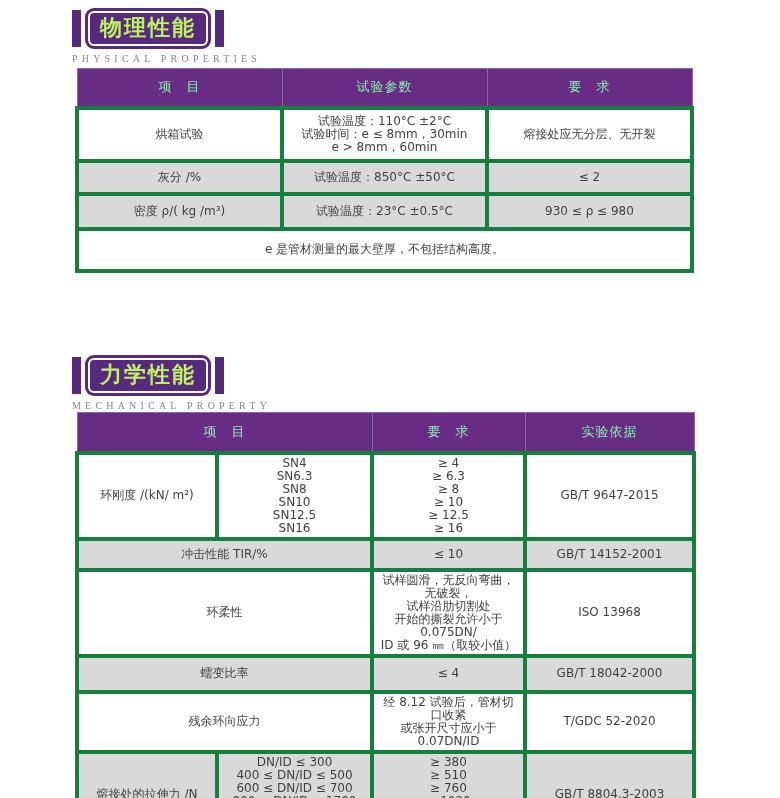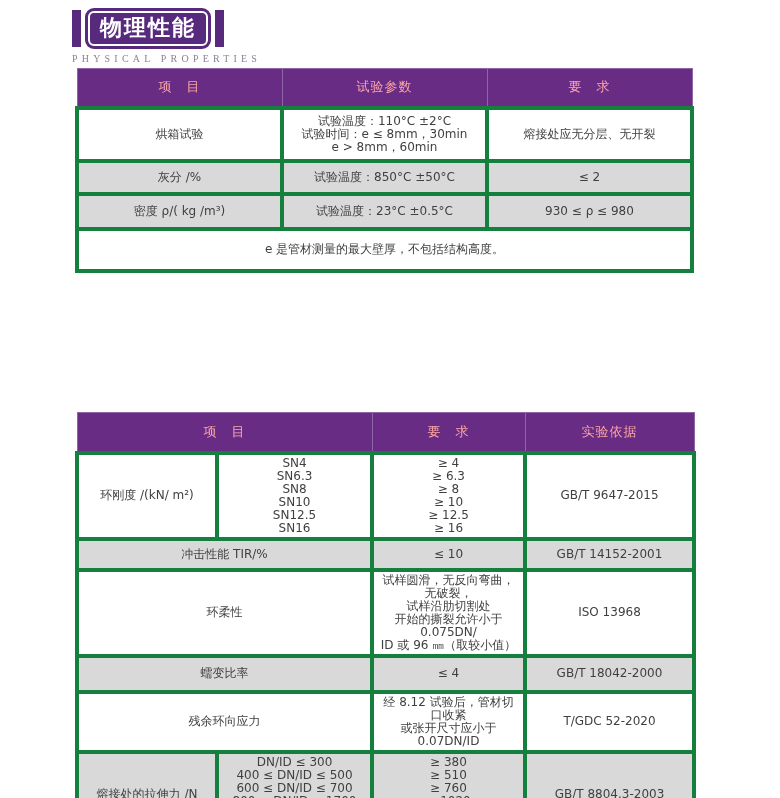--- a/index.html
+++ b/index.html
@@ -8,29 +8,29 @@
           font-family:"DejaVu Sans","Liberation Sans",sans-serif; color:#3f3f3f; overflow:hidden; }
 
   
   .sec-head { position:absolute; left:72px; }
   .sec-head.s1 { top:8px; }
   .sec-head.s2 { top:355px; }
   .badge-row { display:flex; align-items:center; }
   .bar { width:9px; height:37px; background:#572a7d; display:inline-block; }
   .badge { background:#572a7d; border-radius:9px; padding:3px; margin:0 4px; display:inline-block; }
   .badge-inner { display:block; border:2px solid #ffffff; border-radius:6px; padding:1px 10px 3px 10px;
-                 color:#ffffff; font-weight:bold; font-size:22px; line-height:27px; letter-spacing:2px; }
+                 color:#bef264; font-weight:bold; font-size:22px; line-height:27px; letter-spacing:2px; }
   .sec-en { margin-top:4px; font-family:"Liberation Serif","DejaVu Serif",serif;
             font-size:10px; letter-spacing:4.2px; color:#8b8095;text-align:center; }
 
   
   table { position:absolute; left:75px; border-collapse:collapse; table-layout:fixed; background:#fff; }
   .t1 { top:68px;  width:615px; }
   .t2 { top:412px; width:617px; }
-  th { background:#682c85; color:#fca5a5; font-size:13px; font-weight:normal;
+  th { background:#682c85; color:#86efac; font-size:13px; font-weight:normal;
        border:1px solid #8f65a8; letter-spacing:1px; }
   td { border:4px solid #15803d; font-size:12px; text-align:center; vertical-align:middle;
        white-space:pre-line; line-height:15px; padding:2px 4px; }
   td.multi { line-height:13px; font-size:12px; }
   tr.alt td { background:#d9d9d9; }
   td.note { background:#ffffff; font-size:12px; }
 </style>
 </head>
 <body>
 
@@ -75,20 +75,30 @@
       <td>密度 ρ/( kg /m³)</td>
       <td>试验温度：23°C ±0.5°C</td>
       <td>930 ≤ ρ ≤ 980</td>
     </tr>
     <tr style="height:42px">
       <td class="note" colspan="3">e 是管材测量的最大壁厚，不包括结构高度。</td>
     </tr>
   </tbody>
     </table>
 
+  <div class="sec-head s2">
+    <div class="badge-row">
+      <span class="bar"></span>
+      <span class="badge">
+        <span class="badge-inner">力学性能</span>
+      </span>
+      <span class="bar"></span>
+    </div>
+    <div class="sec-en">MECHANICAL PROPERTY</div>
+  </div>
 
   <table class="t2">
     <colgroup>
         <col style="width:140px">
         <col style="width:155px">
         <col style="width:153px">
         <col style="width:169px">
       </colgroup>
     <tbody>
         <tr style="height:40px">

